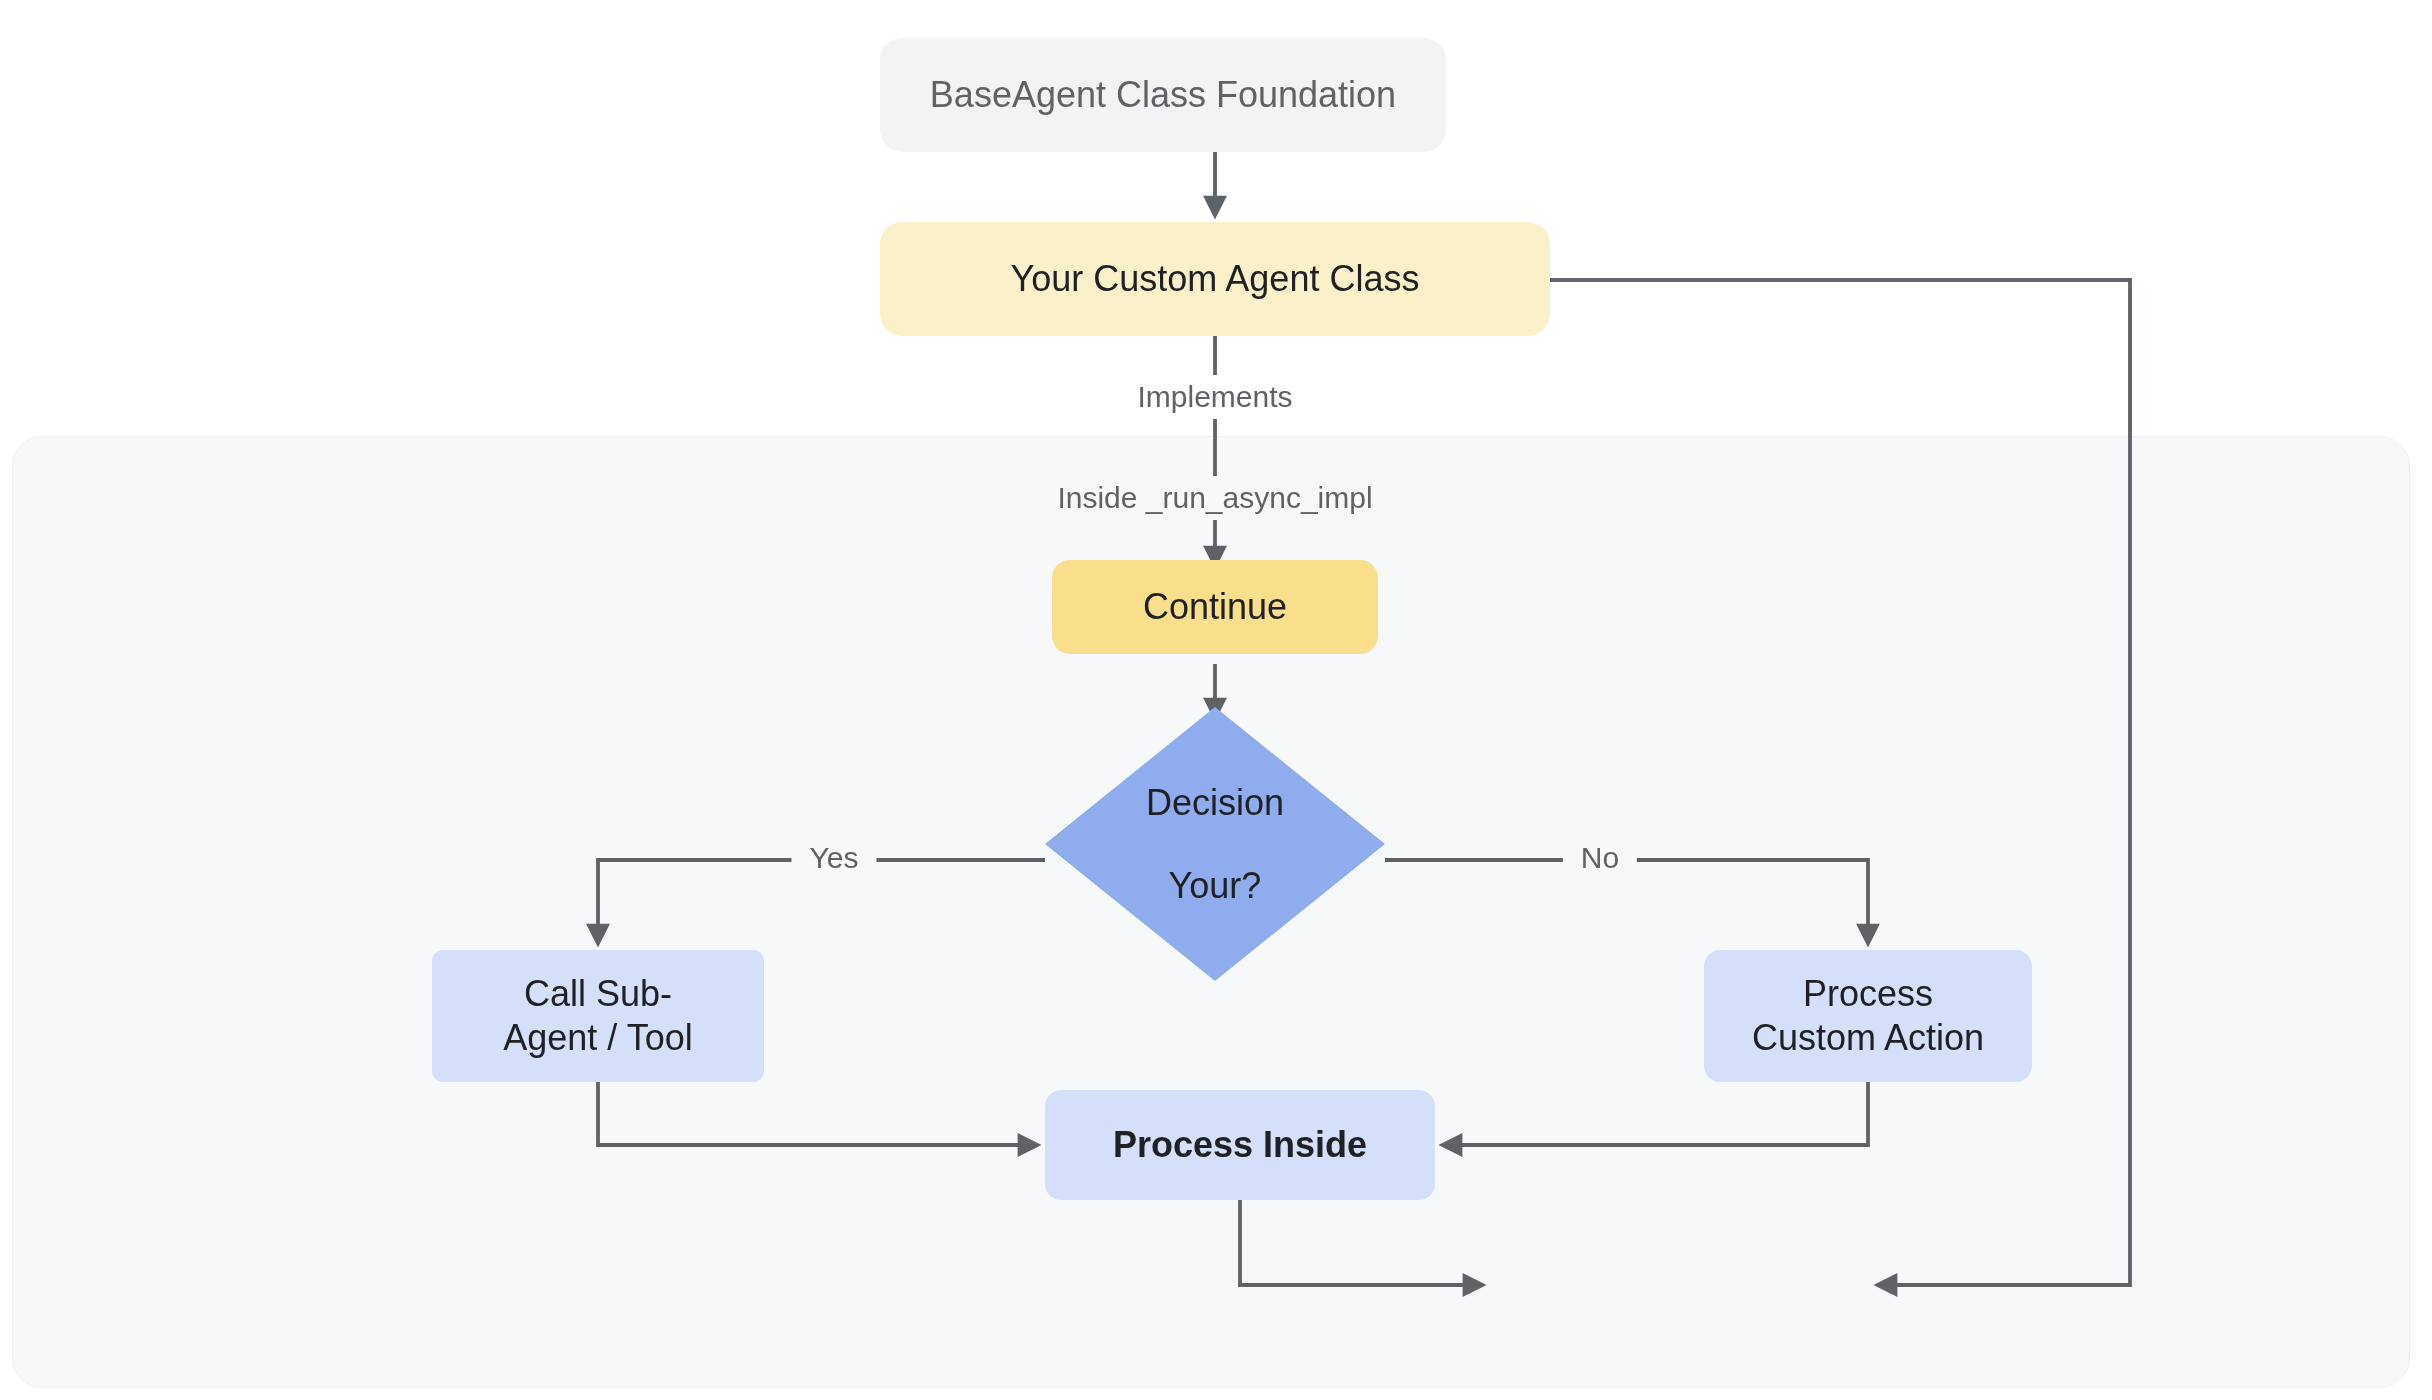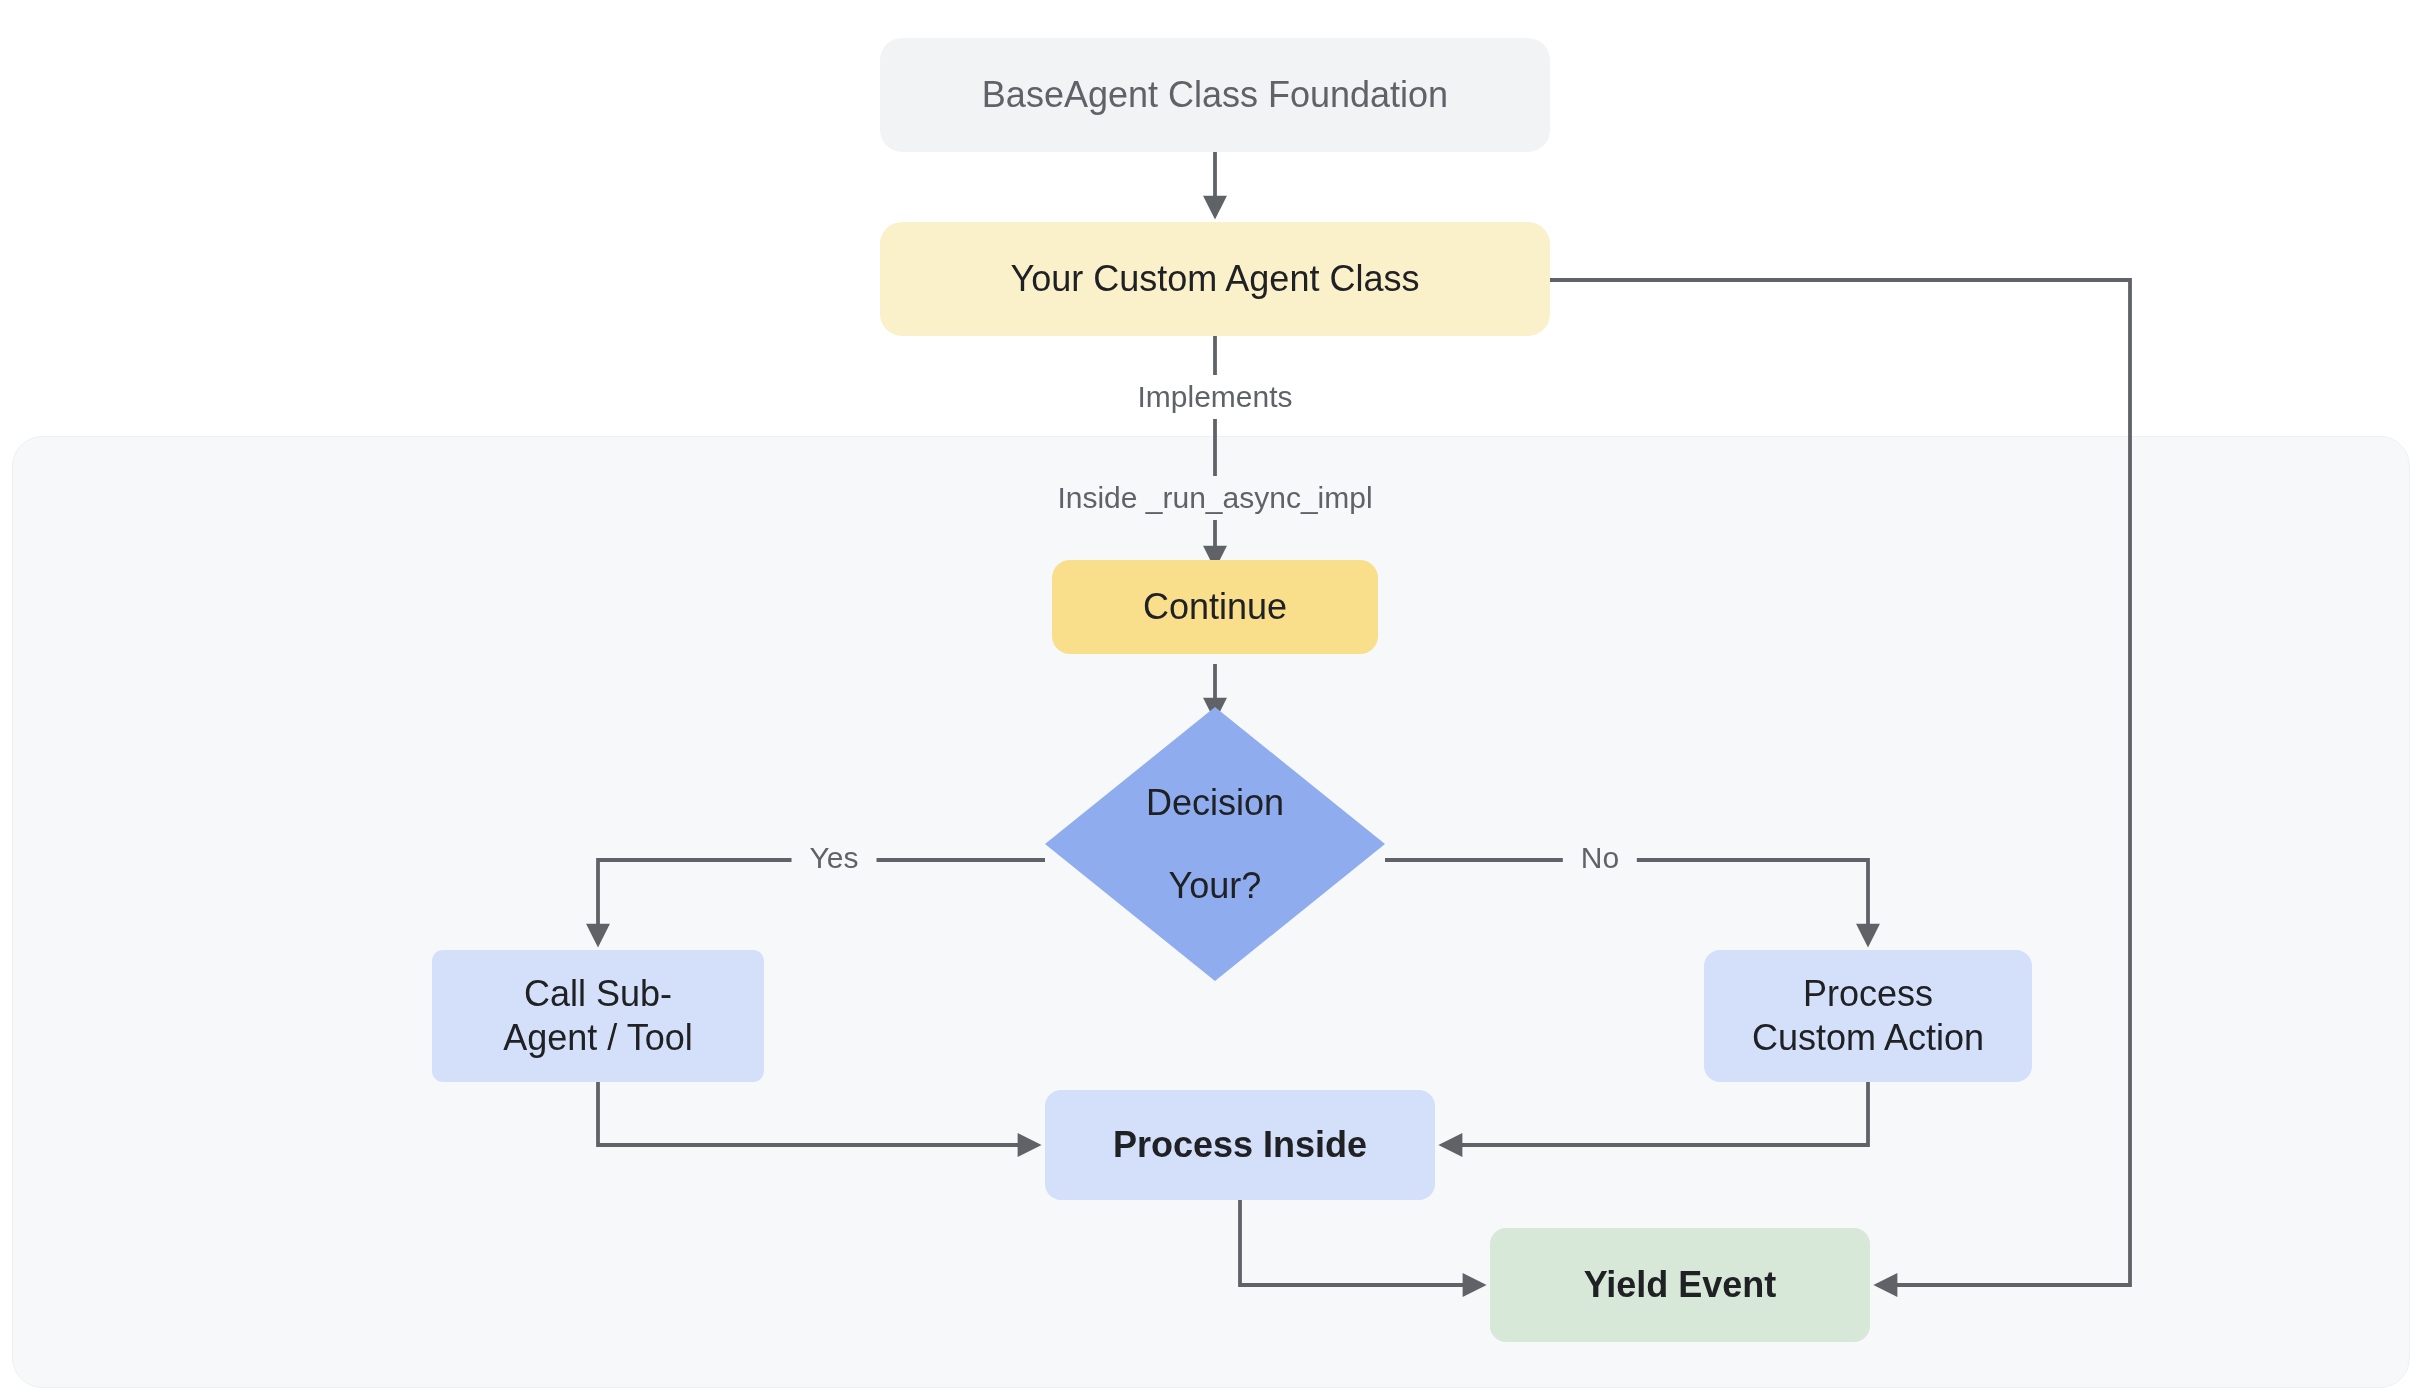--- a/index.html
+++ b/index.html
@@ -52,21 +52,21 @@
     display: flex;
     flex-direction: column;
     align-items: center;
     justify-content: center;
     text-align: center;
     font-size: 36px;
     line-height: 44px;
     color: var(--node-text-dark);
   }
   .node-foundation {
-    left: 880px; top: 38px; width: 670px; height: 114px;
+    left: 880px; top: 38px; width: 566px; height: 114px;
     background: var(--foundation-bg);
     border-radius: 22px;
     color: var(--muted-text);
   }
   .node-custom-agent {
     left: 880px; top: 222px; width: 670px; height: 114px;
     background: var(--custom-agent-bg);
     border-radius: 22px;
     justify-content: center;
   }
@@ -169,22 +169,19 @@
 
   <div class="node node-perform-custom">
     <span>Process</span>
     <span>Custom Action</span>
   </div>
 
   <div class="node node-process-result">
     <span>Process Inside</span>
   </div>
 
-  <div class="node node-yield-event">
-    <span>Yield Event</span>
-  </div>
 
   <span class="edge-label on-white lbl-implements">Implements</span>
   <span class="edge-label lbl-inside-impl">Inside _run_async_impl</span>
   <span class="edge-label lbl-yes">Yes</span>
   <span class="edge-label lbl-no">No</span>
 
 </div>
 
 </body></html>

